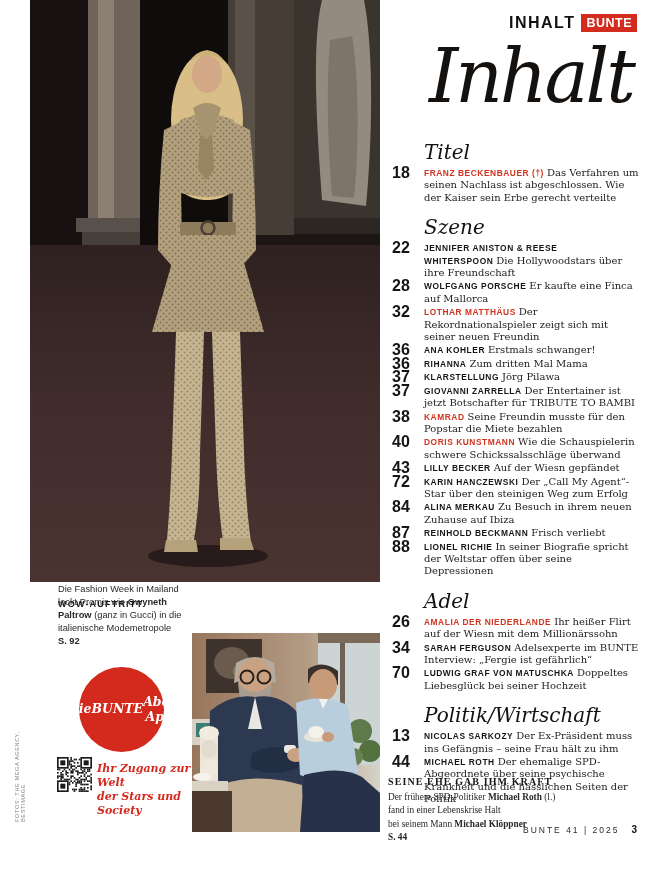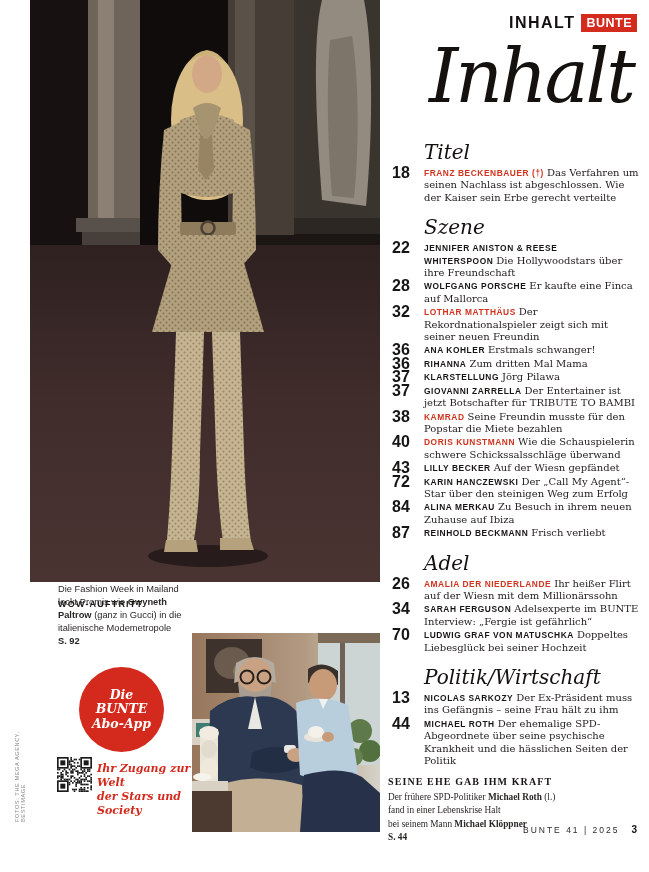--- a/index.html
+++ b/index.html
@@ -23,21 +23,21 @@
 
   
   .wow-box{left:55px;top:561px;width:112px;height:21px;background:#fff;display:flex;align-items:center;margin-top:32px;}
   .wow-title{font-size:9px;font-weight:800;letter-spacing:1.2px;color:#181614;padding-left:3px;}
   .wow-text{left:58px;top:583px;width:128px;font-size:9.3px;line-height:13px;color:#2a2825;}
   .wow-text b{font-weight:700;}
   .wow-ref{font-weight:700;}
 
   
   .abo-circle{left:79px;top:667px;width:85px;height:85px;border-radius:50%;background:#d4291d;
-              display:flex;flex-direction:column;align-items:center;justify-content:center;}
+              display:flex;align-items:center;justify-content:center;}
   .abo-circle span{display:block;color:#fff;font-family:"DejaVu Serif",serif;font-style:italic;
                    font-weight:700;font-size:12.5px;line-height:14.5px;text-align:center;}
   .qr{left:57px;top:757px;width:35px;height:35px;}
   .abo-tag{left:97px;top:762px;width:110px;font-family:"DejaVu Serif",serif;font-style:italic;
            font-weight:700;font-size:11px;line-height:14px;color:#d4291d;}
 
   
   .credit{left:14px;top:702px;height:120px;writing-mode:vertical-rl;transform:rotate(180deg);
           font-size:5.6px;letter-spacing:.6px;color:#8d8a86;}
 
@@ -365,20 +365,21 @@
       <div class="entry"><span class="pg">36</span><span class="nm">ANA KOHLER</span><span>Erstmals schwanger!</span></div>
       <div class="entry"><span class="pg">36</span><span class="nm">RIHANNA</span><span>Zum dritten Mal Mama</span></div>
       <div class="entry"><span class="pg">37</span><span class="nm">KLARSTELLUNG</span><span>Jörg Pilawa</span></div>
       <div class="entry"><span class="pg">37</span><span class="nm">GIOVANNI ZARRELLA</span><span>Der Entertainer ist jetzt Botschafter für TRIBUTE TO BAMBI</span></div>
       <div class="entry"><span class="pg">38</span><span class="nm red">KAMRAD</span><span>Seine Freundin musste für den Popstar die Miete bezahlen</span></div>
       <div class="entry"><span class="pg">40</span><span class="nm red">DORIS KUNSTMANN</span><span>Wie die Schauspielerin schwere Schickssalsschläge überwand</span></div>
       <div class="entry"><span class="pg">43</span><span class="nm">LILLY BECKER</span><span>Auf der Wiesn gepfändet</span></div>
       <div class="entry"><span class="pg">72</span><span class="nm">KARIN HANCZEWSKI</span><span>Der „Call My Agent“-Star über den steinigen Weg zum Erfolg</span></div>
       <div class="entry"><span class="pg">84</span><span class="nm">ALINA MERKAU</span><span>Zu Besuch in ihrem neuen Zuhause auf Ibiza</span></div>
       <div class="entry"><span class="pg">87</span><span class="nm">REINHOLD BECKMANN</span><span>Frisch verliebt</span></div>
+      <div class="entry"><span class="pg">88</span><span class="nm">LIONEL RICHIE</span><span>In seiner Biografie spricht der Weltstar offen über seine Depressionen</span></div>
     </div>
     <div class="sec">
       <div class="sec-title">Adel</div>
       <div class="entry"><span class="pg">26</span><span class="nm red">AMALIA DER NIEDERLANDE</span><span>Ihr heißer Flirt auf der Wiesn mit dem Millionärssohn</span></div>
       <div class="entry"><span class="pg">34</span><span class="nm">SARAH FERGUSON</span><span>Adelsexperte im BUNTE Interview: „Fergie ist gefährlich“</span></div>
       <div class="entry"><span class="pg">70</span><span class="nm">LUDWIG GRAF VON MATUSCHKA</span><span>Doppeltes Liebesglück bei seiner Hochzeit</span></div>
     </div>
     <div class="sec">
       <div class="sec-title">Politik/Wirtschaft</div>
       <div class="entry"><span class="pg">13</span><span class="nm">NICOLAS SARKOZY</span><span>Der Ex-Präsident muss ins Gefängnis – seine Frau hält zu ihm</span></div>

